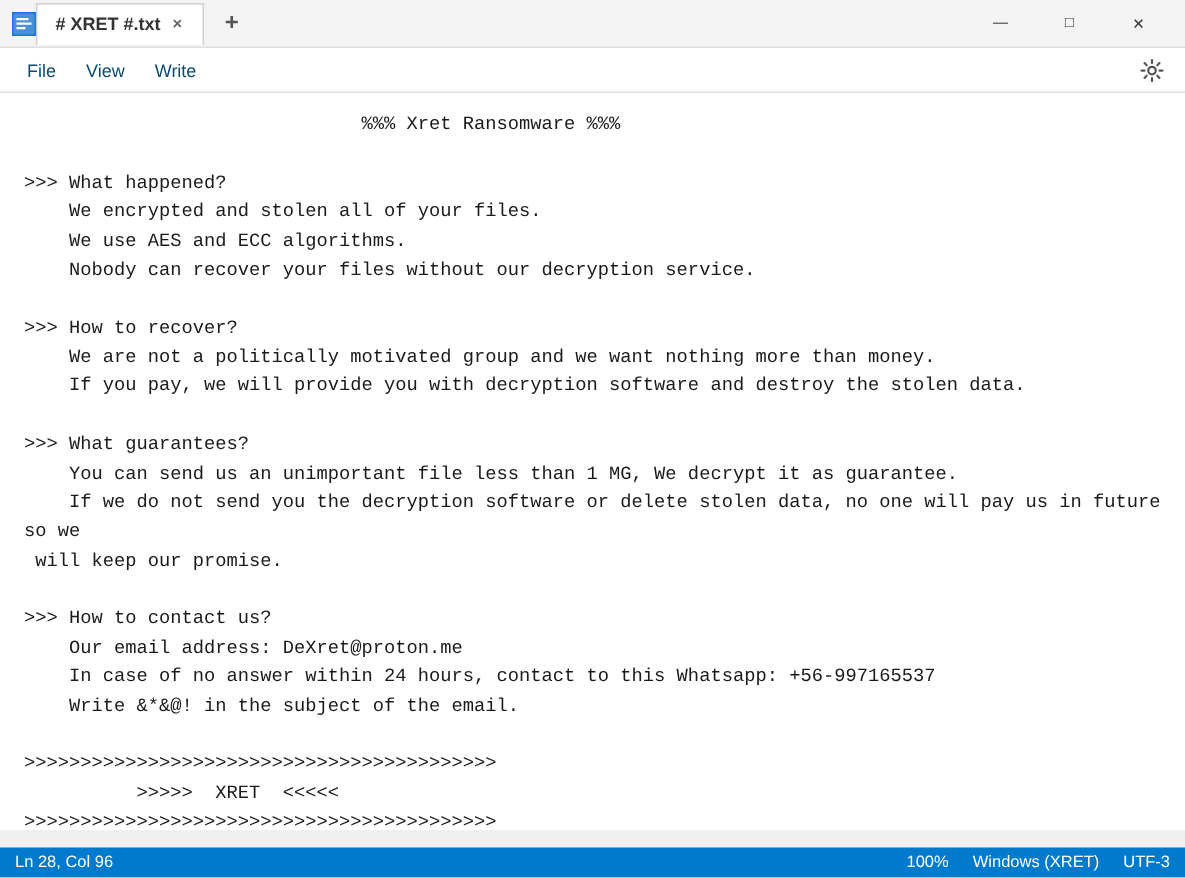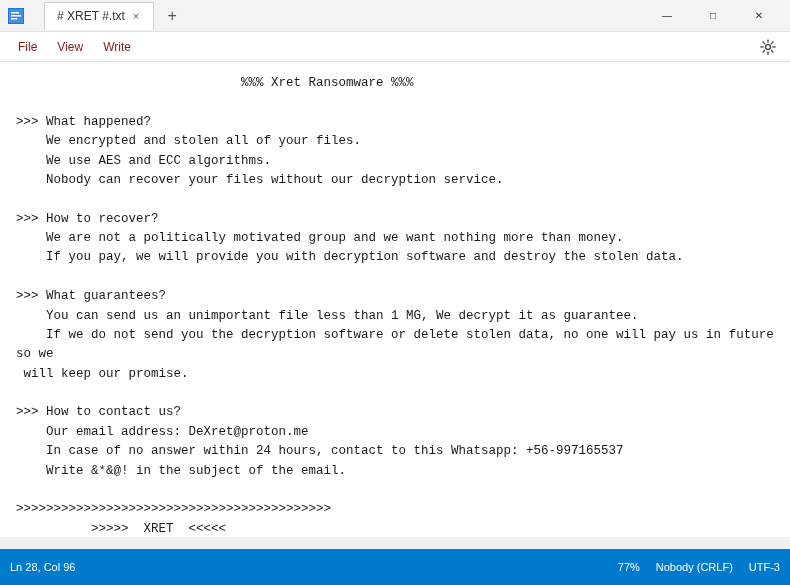--- a/index.html
+++ b/index.html
@@ -35,21 +35,22 @@
       align-items: center;
       justify-content: center;
       font-size: 10px;
       color: white;
       font-weight: bold;
     }
     .tab-area {
       display: flex;
       align-items: flex-start;
       flex: 1;
-      margin-left: 20px;
+      margin-left: 0;
+      font-weight: bold;
     }
     .tab {
       display: flex;
       align-items: center;
       gap: 6px;
       padding: 4px 12px;
       background: white;
       border: 1px solid #d0d0d0;
       border-bottom: none;
       font-size: 12px;
@@ -96,21 +97,21 @@
       height: 30px;
       display: flex;
       align-items: center;
       padding: 0 8px;
       border-bottom: 1px solid #e0e0e0;
       flex-shrink: 0;
     }
     .menu-item {
       padding: 4px 10px;
       font-size: 12px;
-      color: #7f1d1d;
+      color: #0c4a6e;
       cursor: pointer;
     }
     .settings-icon {
       margin-left: auto;
       width: 28px;
       height: 28px;
       display: flex;
       align-items: center;
       justify-content: center;
       font-size: 14px;
@@ -147,21 +148,21 @@
       font-family: Arial, sans-serif;
       font-weight: bold;
       pointer-events: none;
       user-select: none;
       letter-spacing: 4px;
       white-space: nowrap;
     }
     
     .status-bar {
       background: #007acc;
-      height: 36px;
+      height: 20px;
       display: flex;
       align-items: center;
       padding: 0 10px;
       flex-shrink: 0;
       gap: 16px;
       margin-top: 12px;
     }
     .status-item {
       font-size: 11px;
       color: white;
@@ -247,17 +248,17 @@
   - Do not go to recovery companies, they are just middlemen who will make money off you and cheat you.
     They secretly negotiate with us, buy decryption software and will sell it to you many times more
  expensive or they will simply scam you.
   - Do not hesitate for a long time. The faster you pay, the lower the price.
   - Do not delete or modify encrypted files, it will lead to problems with decryption of files.</pre>
 </div>
 
 <div class="status-bar">
   <span class="status-item">Ln 28, Col 96</span>
   <div class="status-right">
-    <span class="status-item">77%</span>
-    <span class="status-item">Nobody (CRLF)</span>
+    <span class="status-item">100%</span>
+    <span class="status-item">Windows (XRET)</span>
     <span class="status-item">UTF-3</span>
   </div>
 </div>
 
 </body></html>

